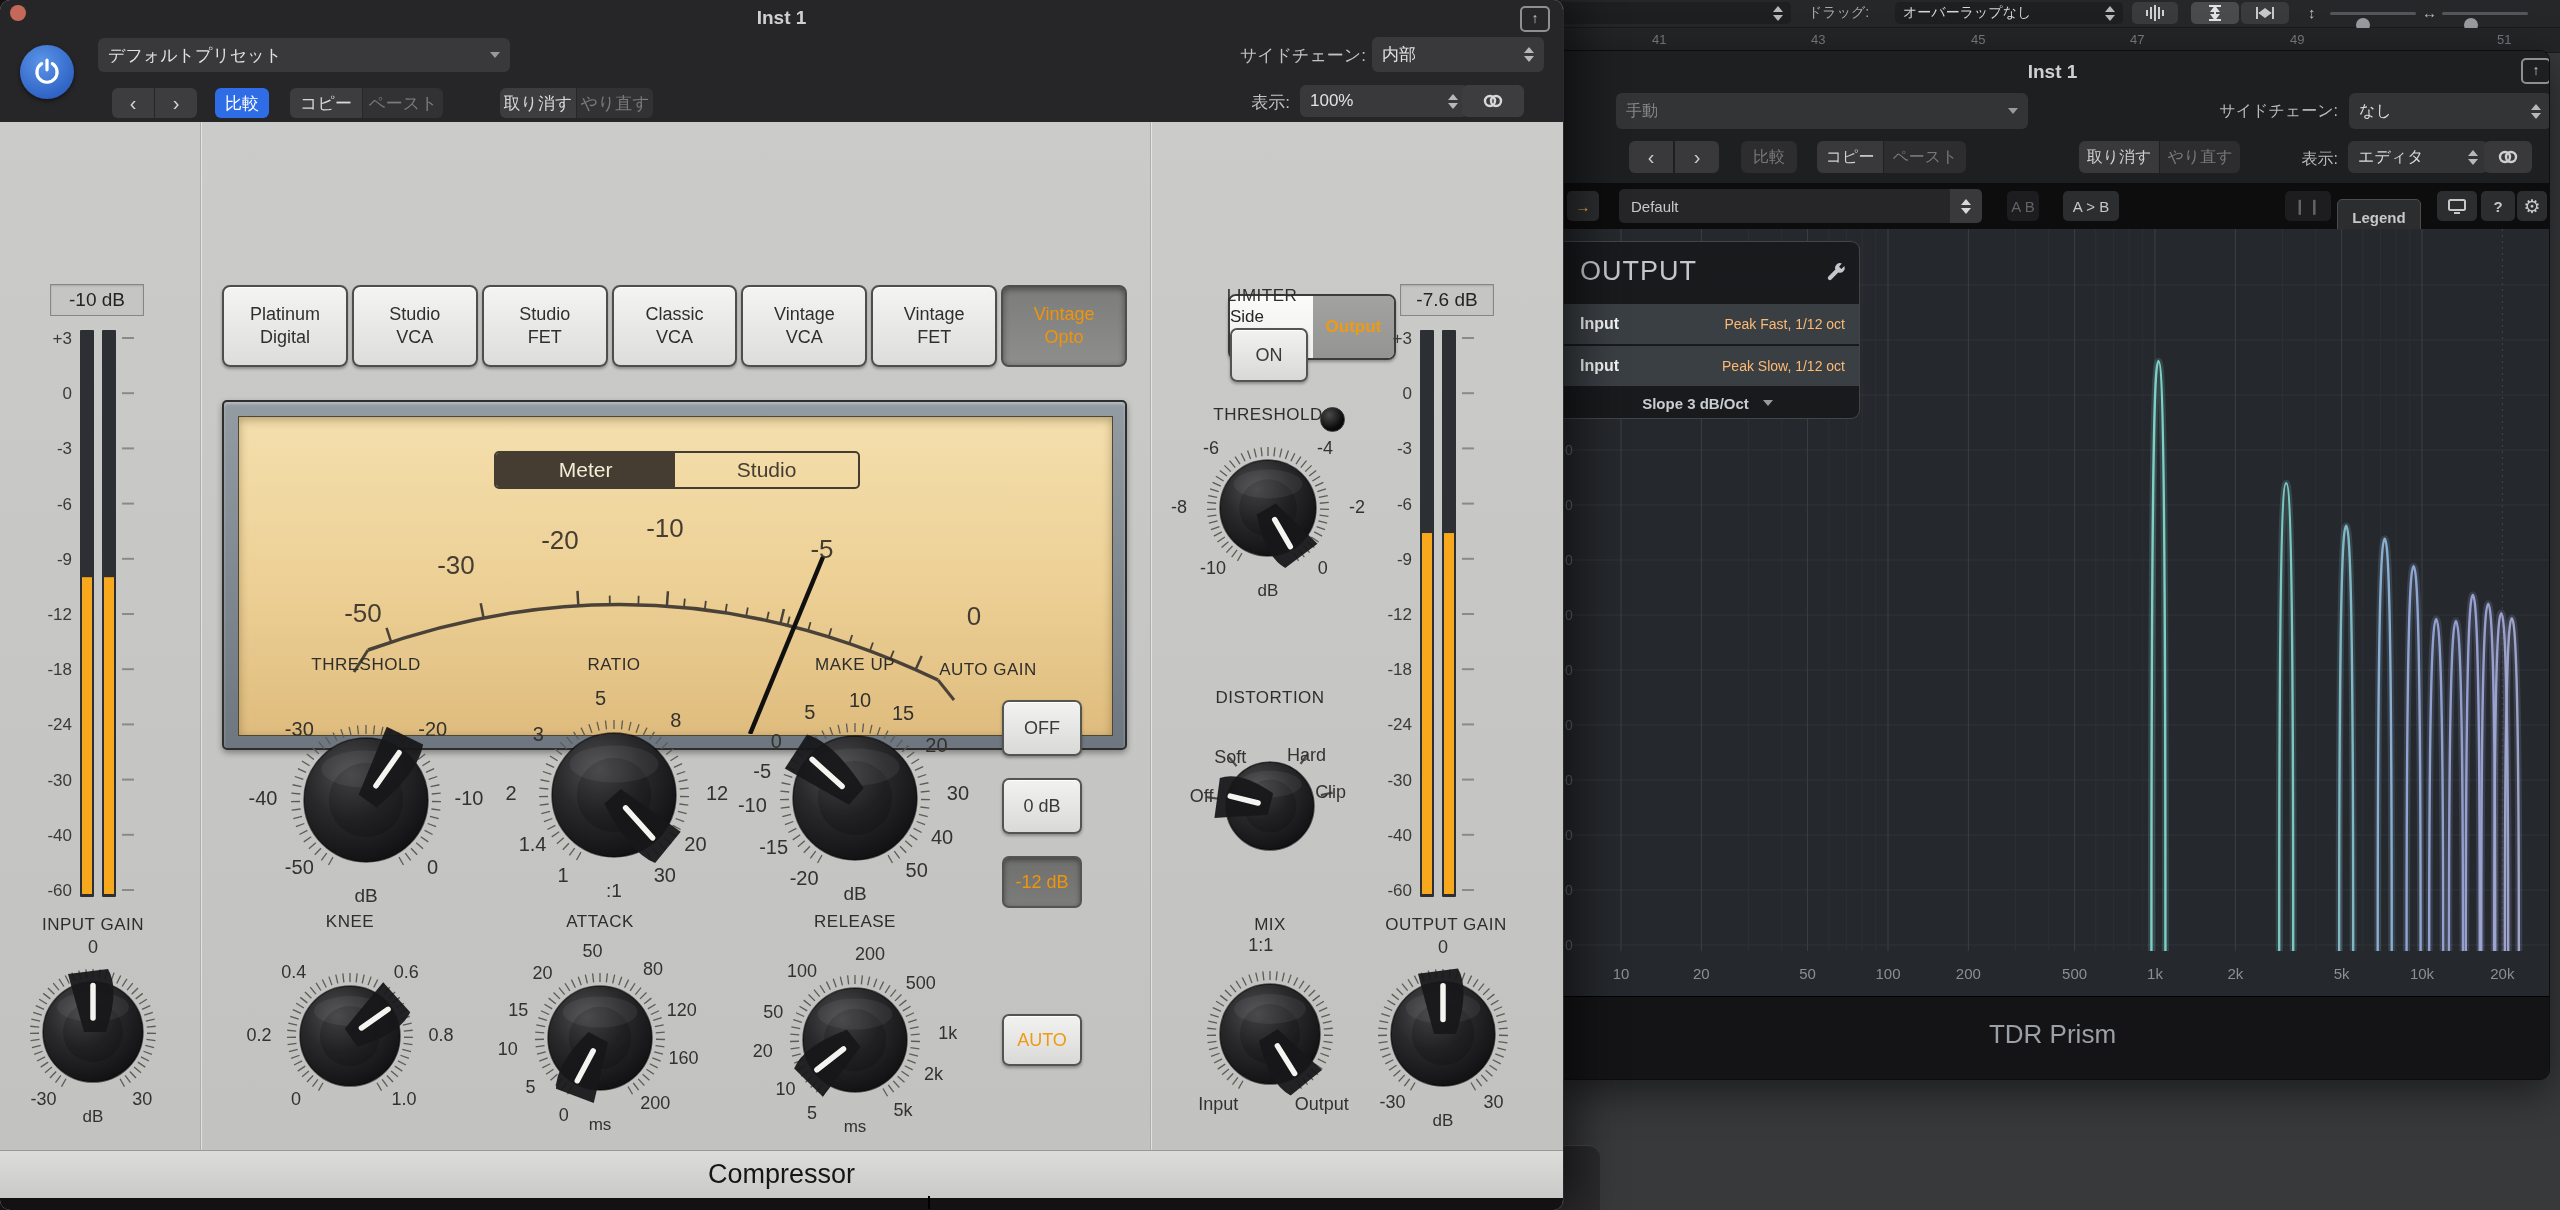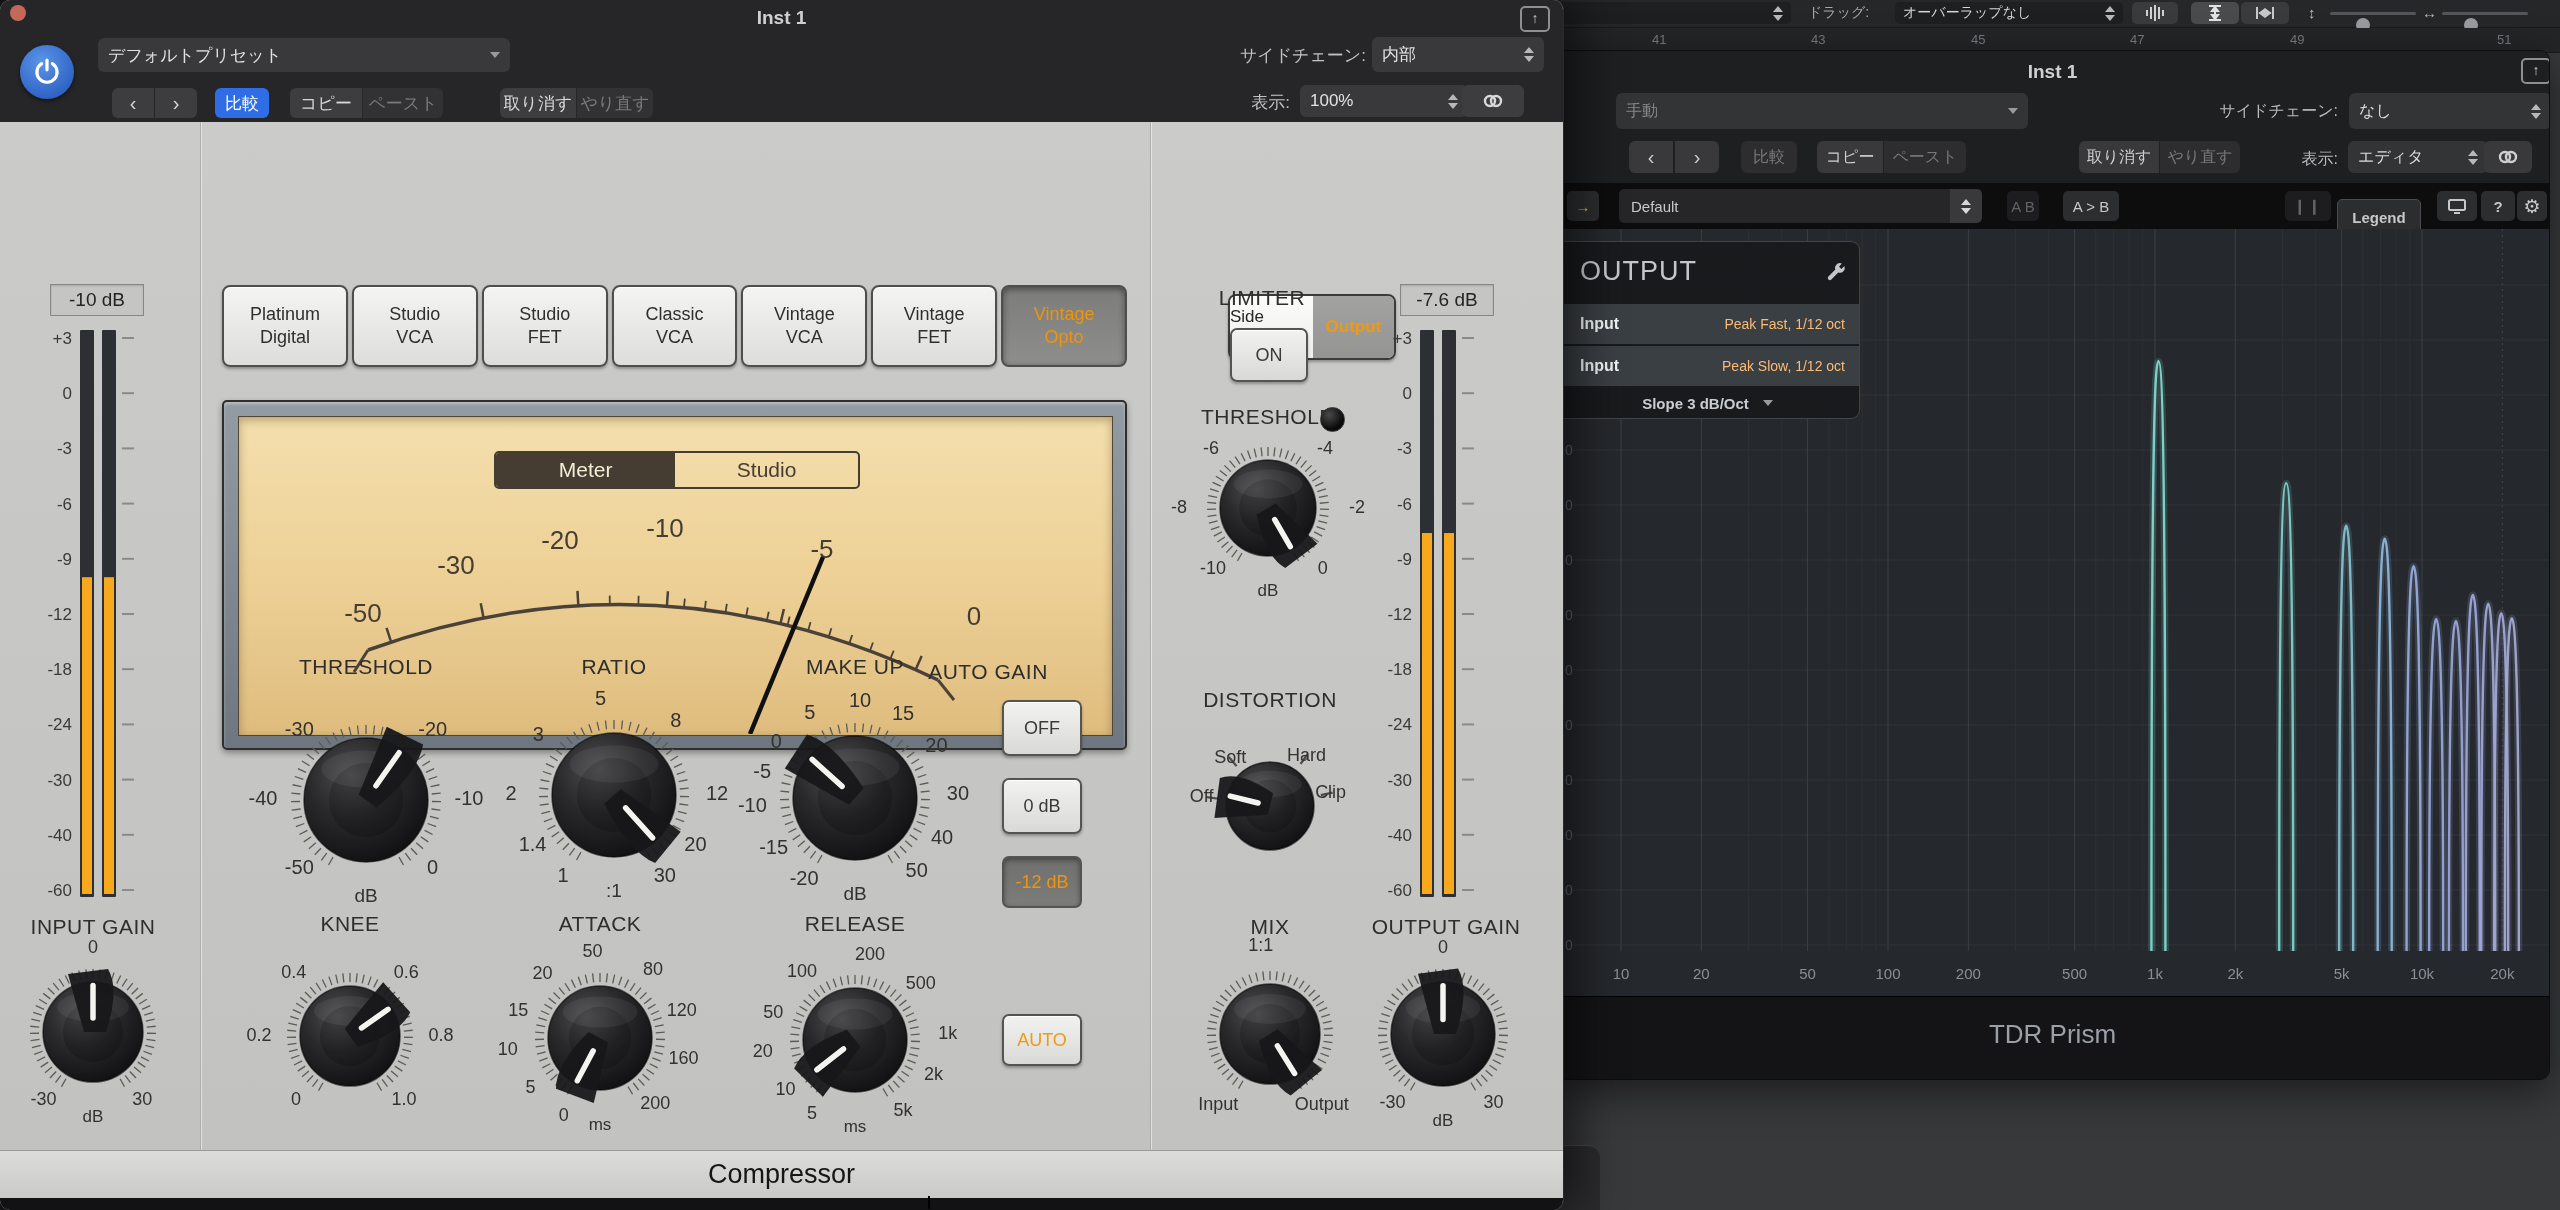--- a/index.html
+++ b/index.html
@@ -56,21 +56,21 @@
   .model-btn{flex:1;border:2px solid #4e4e4c;border-radius:8px;background:linear-gradient(#f4f4f2,#dddddb);color:#2f2f2f;font-size:18px;line-height:1.3;display:flex;flex-direction:column;align-items:center;justify-content:center;box-shadow:0 2px 3px rgba(0,0,0,.3), inset 0 1px 0 #fff;}
   .model-btn.selected{background:linear-gradient(#7c7c7a,#8e8e8c);color:#f0940a;box-shadow:inset 0 2px 6px rgba(0,0,0,.45);}
   #sc-toggle{left:1228px;top:172px;width:164px;height:62px;border:2px solid #3c3c3a;border-radius:8px;overflow:hidden;display:flex;box-shadow:0 2px 3px rgba(0,0,0,.3);}
   #sc-left{flex:1.02;background:linear-gradient(#fbfbf9,#efefed);color:#262626;font-size:17px;display:flex;align-items:center;justify-content:center;}
   #sc-right{flex:1;background:linear-gradient(#a2a2a0,#949492);color:#ef9a15;font-weight:bold;font-size:17px;display:flex;align-items:center;justify-content:center;}
   #vu-frame{left:222px;top:278px;width:905px;height:350px;background:linear-gradient(#939ca3,#6e777f);border:2px solid #2e2e2e;border-radius:5px;box-sizing:border-box;box-shadow:inset 0 2px 3px rgba(255,255,255,.35), 0 3px 6px rgba(0,0,0,.35);}
   #vu-screen{position:absolute;left:14px;top:14px;width:873px;height:318px;background:linear-gradient(#f4dfad 0%,#eccf94 55%,#dfbc7e 100%);border:1px solid #4f4636;box-shadow:inset 0 3px 10px rgba(60,40,10,.35);}
   #vu-tabs{position:absolute;left:270px;top:49px;width:366px;height:38px;border:2px solid #453d32;border-radius:5px;display:flex;overflow:hidden;box-sizing:border-box;}
   #vu-tab-meter{flex:1;background:#453d32;color:#f3ecd6;font-size:21px;display:flex;align-items:center;justify-content:center;}
   #vu-tab-graph{flex:1.02;color:#453d32;font-size:21px;display:flex;align-items:center;justify-content:center;}
-  .knob-title{position:absolute;color:#2e2e2c;font-size:21px;letter-spacing:.5px;text-align:center;transform:translateX(-50%);white-space:nowrap;}
+  .knob-title{position:absolute;color:#2e2e2c;font-size:17px;letter-spacing:.5px;text-align:center;transform:translateX(-50%);white-space:nowrap;}
   .sq-btn{position:absolute;border:2px solid #55554f;border-radius:7px;background:linear-gradient(#f2f2f0,#d9d9d7);color:#3a3a38;font-size:18px;display:flex;align-items:center;justify-content:center;box-shadow:0 2px 3px rgba(0,0,0,.3), inset 0 1px 0 #fff;box-sizing:border-box;}
   .sq-btn.sel-dark{background:linear-gradient(#6f6f6d,#7c7c7a);color:#f0940a;box-shadow:inset 0 2px 5px rgba(0,0,0,.4);}
   .sq-btn.orange{color:#ef9a15;}
   .val-box{position:absolute;width:92px;height:30px;background:#c5c5c3;border:1px solid #87878a;color:#242424;font-size:19px;display:flex;align-items:center;justify-content:center;box-shadow:inset 0 1px 2px rgba(0,0,0,.15);}
   #led{left:1320px;top:285px;width:23px;height:23px;border-radius:50%;background:radial-gradient(circle at 35% 30%,#4a4a4a,#0a0a0a 65%);border:1px solid #333;}
   #comp-bottombar{left:0;top:1150px;width:1563px;height:48px;background:linear-gradient(#dcdcda,#c9c9c7);border-top:1px solid #98989a;color:#161616;font-size:27px;text-align:center;line-height:46px;}
   #comp-bottomstrip{left:0;top:1198px;width:1563px;height:12px;background:#121214;}
   .knob{position:absolute;}
   text{font-family:"Liberation Sans","DejaVu Sans",sans-serif;}
 </style>

